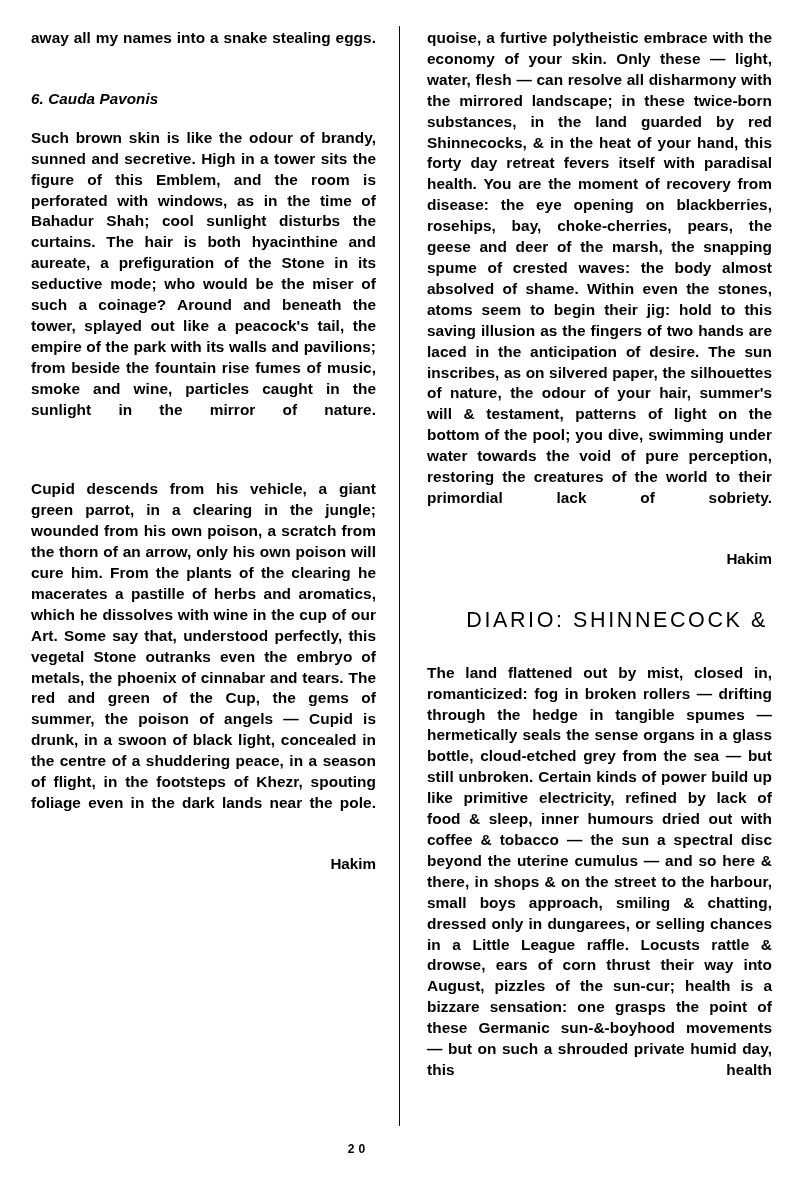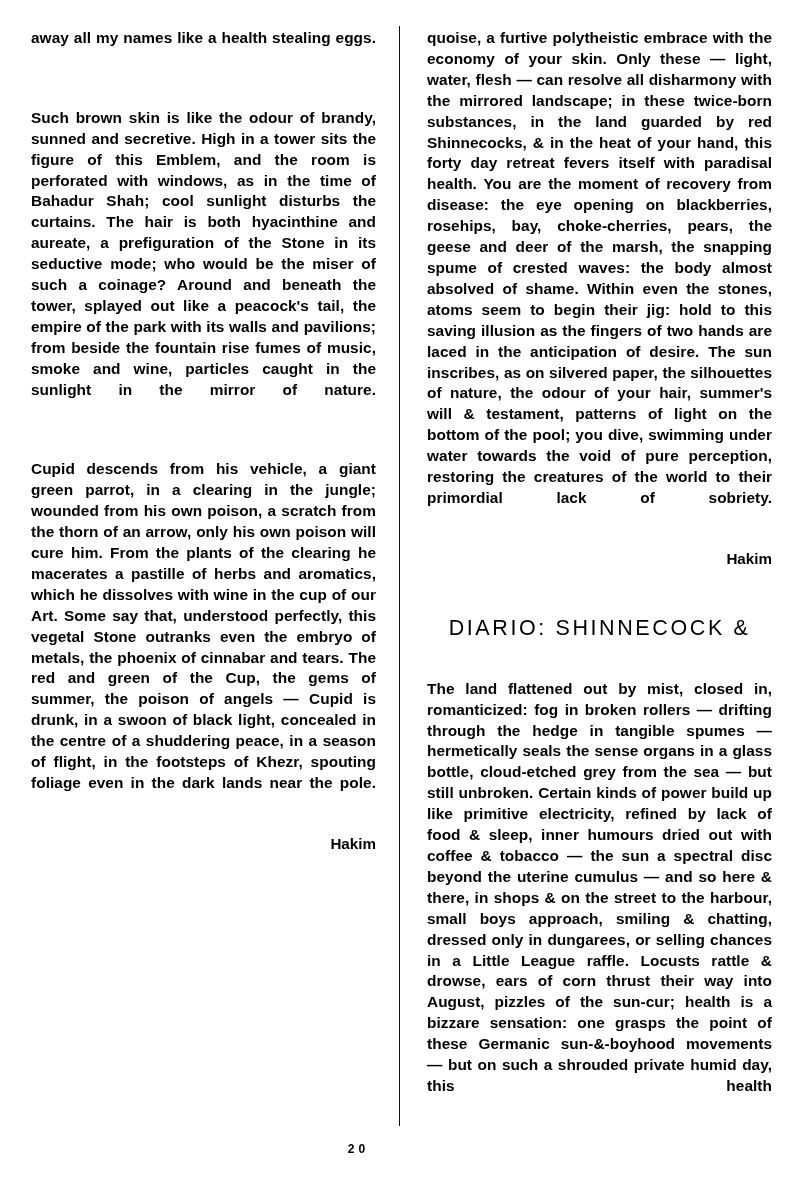--- a/index.html
+++ b/index.html
@@ -80,23 +80,23 @@
     line-height: 20px;
     margin: 0;
     padding-left: 23px;
     text-align: right;
   }
 
   .title-major {
     font-size: 21.5px;
     font-weight: 500;
     line-height: 26px;
-    text-align: center;
+    text-align: right;
     letter-spacing: 0.6px;
-    margin: 12px;
+    margin: 4px;
   }
 
   .title-major.spread {
     letter-spacing: 2.6px;
   }
 
   .title-major.spread-2 {
     letter-spacing: 0.9px;
   }
 
@@ -122,24 +122,25 @@
 <body>
 
 <div class="page">
 
   <div class="col-rule"></div>
 
   <div class="columns">
 
     <div class="col">
 
-      <p class="body-text">away all my names like a health stealing eggs.</p>
+      <p class="body-text">away all my names into a snake stealing eggs.</p>
 
       <div class="gap-md"></div>
 
+      <h3 class="sec-head">6. Cauda Pavonis</h3>
 
       <div class="gap-md"></div>
 
       <p class="body-text">Such brown skin is like the odour of brandy, sunned and secretive. High in a tower sits the figure of this Emblem, and the room is perforated with windows, as in the time of Bahadur Shah; cool sunlight disturbs the curtains. The hair is both hyacinthine and aureate, a prefiguration of the Stone in its seductive mode; who would be the miser of such a coinage? Around and beneath the tower, splayed out like a peacock's tail, the empire of the park with its walls and pavilions; from beside the fountain rise fumes of music, smoke and wine, particles caught in the sunlight in the mirror of nature.</p>
 
       <div class="gap-md"></div>
 
 
       <div class="gap-md"></div>
 

